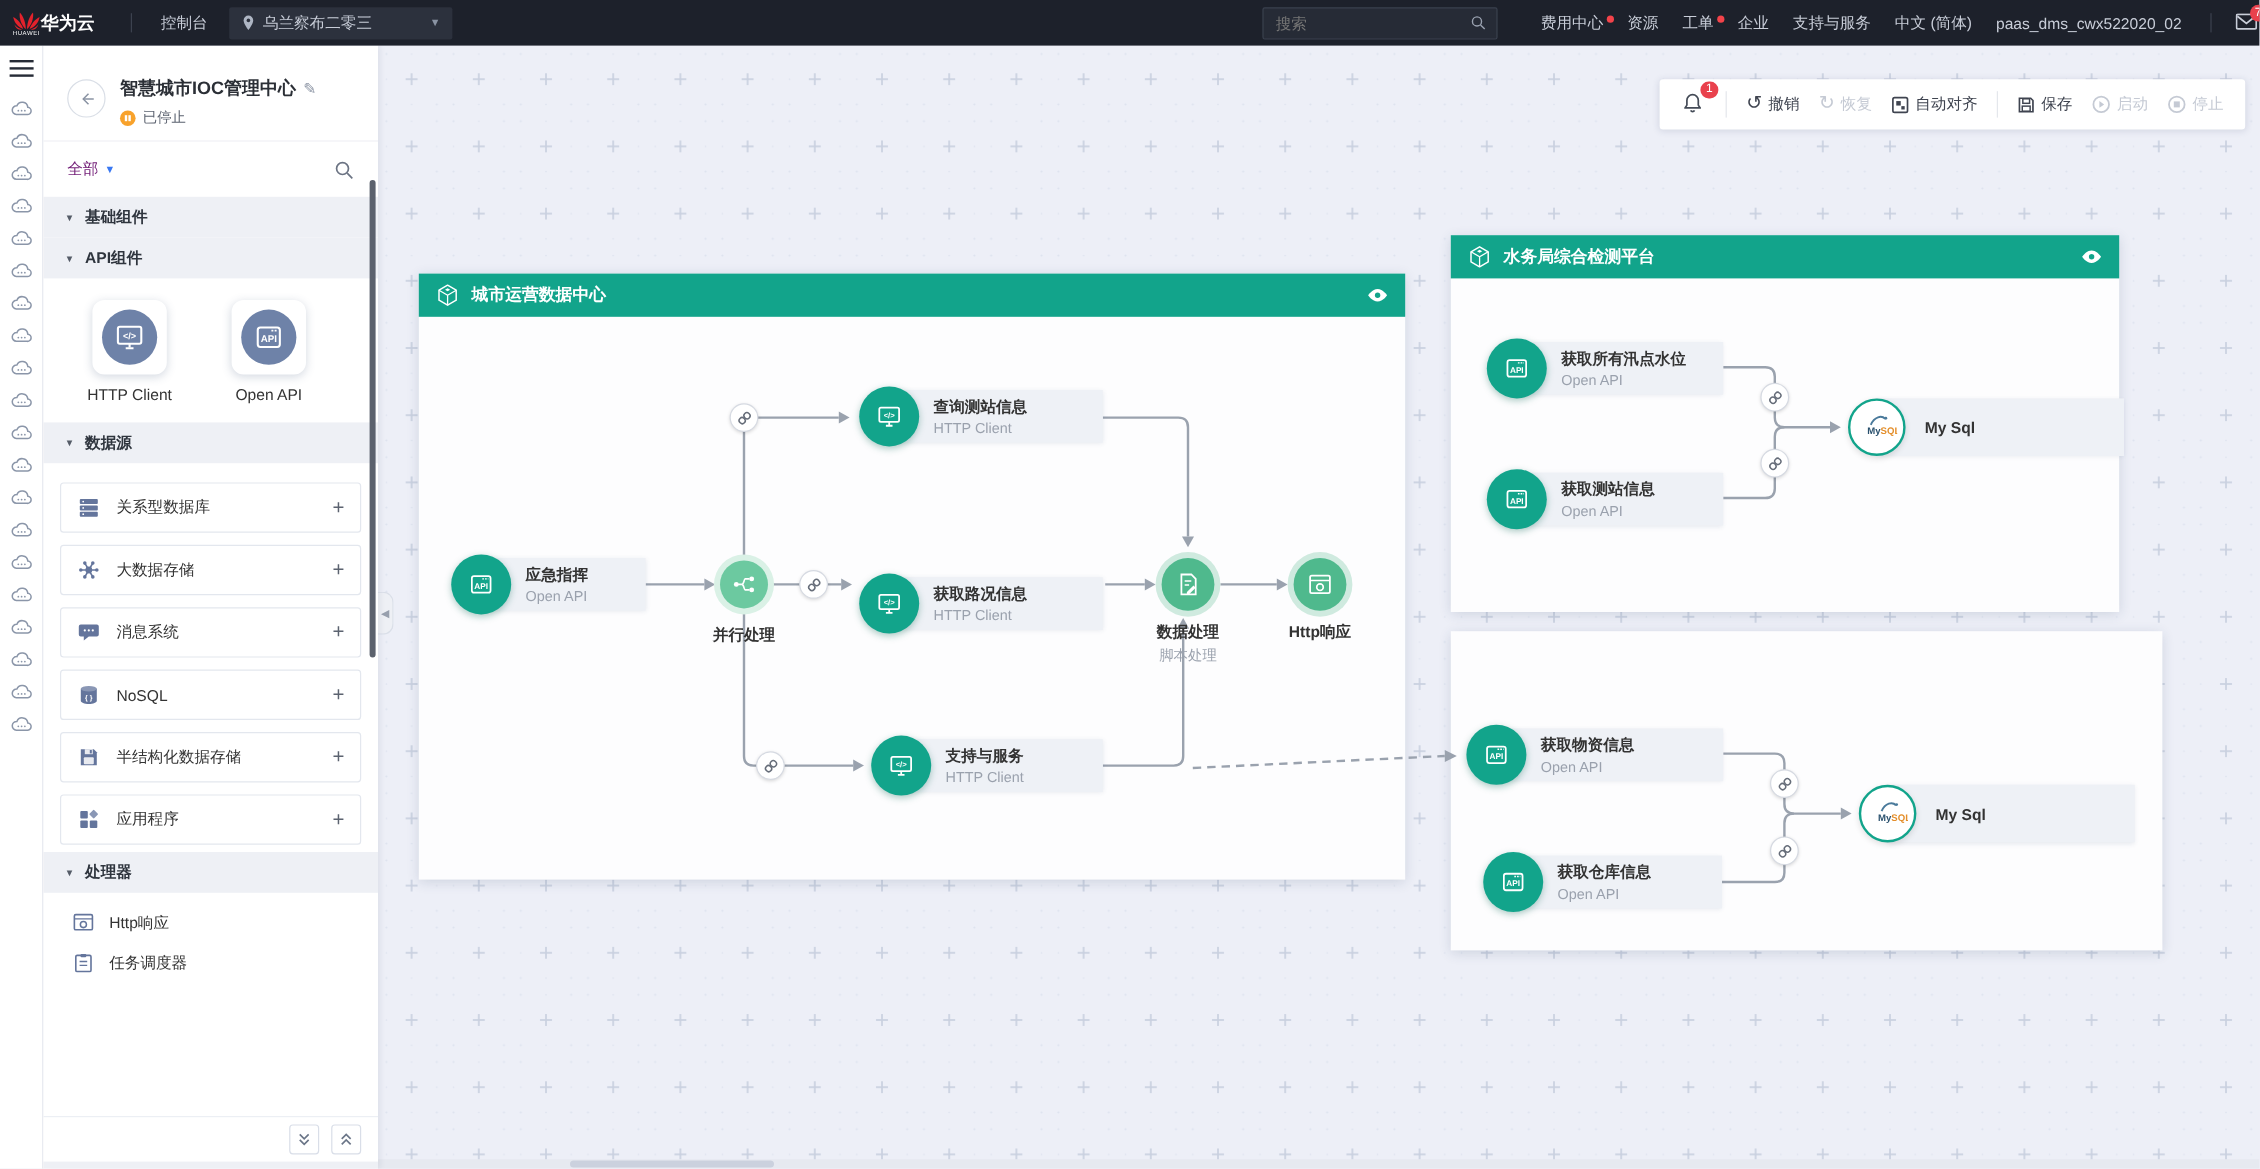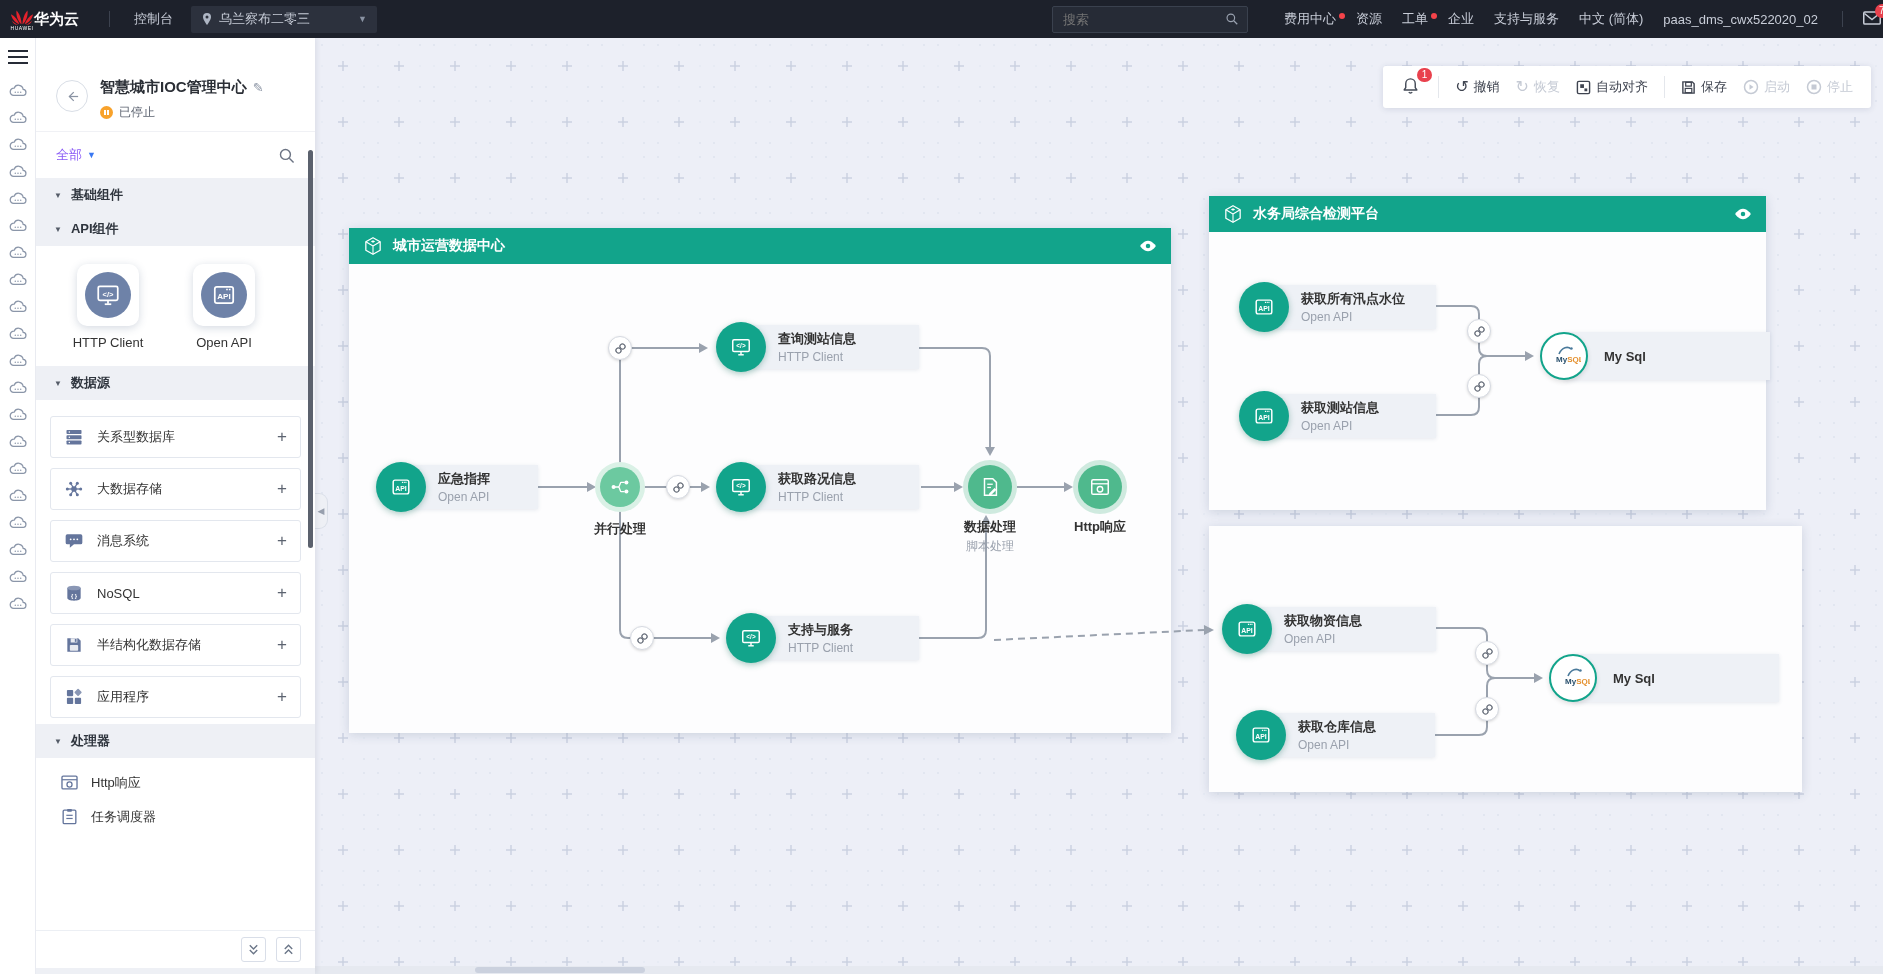--- a/index.html
+++ b/index.html
@@ -20,30 +20,30 @@
 .tb-search input{background:transparent;border:none;outline:none;color:#aab1bd;font-size:13px;flex:1;width:100px}
 .mailwrap{position:relative;margin:0 2px 0 6px;cursor:pointer}
 .mailbadge{position:absolute;top:-7px;right:-13px;background:#e9414d;color:#fff;font-size:10px;border-radius:8px;padding:1px 4px;line-height:1.2}
 
 .navrail{position:absolute;top:38px;left:0;width:36px;bottom:0;background:#fff;border-right:1px solid #e9ebf1;z-index:50;display:flex;flex-direction:column;align-items:center}
 .hamb{width:20px;height:14px;border-top:2px solid #262b36;border-bottom:2px solid #262b36;position:relative;margin:12px 0 18px}
 .hamb::after{content:"";position:absolute;left:0;right:0;top:4px;height:2px;background:#262b36}
 .navicons{display:flex;flex-direction:column;align-items:center;gap:11px}
 
 .panel{position:absolute;top:38px;left:36px;width:279px;bottom:0;background:#fff;z-index:40;box-shadow:2px 0 5px rgba(30,40,70,.08);overflow:hidden}
-.p-head{display:flex;align-items:flex-start;gap:12px;padding:40px 14px 10px 20px;border-bottom:1px solid #f0f1f5}
+.p-head{display:flex;align-items:flex-start;gap:12px;padding:26px 14px 10px 20px;border-bottom:1px solid #f0f1f5}
 .back-btn{width:32px;height:32px;border:1px solid #d9dee6;border-radius:50%;display:flex;align-items:center;justify-content:center;color:#8a93a3;cursor:pointer;flex:none;margin-top:2px}
 .p-title{font-size:15px;font-weight:bold;color:#2b2f36;white-space:nowrap}
 .pencil{color:#8a93a3;font-size:13px;margin-left:6px;cursor:pointer}
 .p-status{display:flex;align-items:center;gap:6px;margin-top:7px;font-size:12px;color:#5c6370}
 .pausedot{width:13px;height:13px;border-radius:50%;background:#f8a22b;position:relative;flex:none}
 .pausedot::before,.pausedot::after{content:"";position:absolute;top:4px;width:2px;height:5px;background:#fff}
 .pausedot::before{left:4px}.pausedot::after{left:7px}
 .p-filter{display:flex;align-items:center;padding:14px 20px;font-size:13px}
-.p-filter .all{color:#8b5cf6;cursor:pointer}
+.p-filter .all{color:#701a75;cursor:pointer}
 .p-filter .fcaret{color:#3978f2;font-size:9px;margin-left:5px}
 .band{height:34px;background:#eef0f5;display:flex;align-items:center;padding:0 18px;gap:9px;font-size:13px;color:#2f353e;font-weight:600}
 .band .tri{font-size:8px;color:#555c68}
 .basic-item{width:110px;margin:16px 0 14px 28px;display:flex;flex-direction:column;align-items:center;gap:8px;font-size:13px;color:#333;cursor:grab}
 .comp-row{display:flex;gap:24px;padding:18px 0 16px 26px}
 .comp{display:flex;flex-direction:column;align-items:center;width:92px;font-size:13px;color:#333;cursor:grab}
 .comp-card{width:62px;height:62px;background:#fff;border-radius:10px;box-shadow:0 2px 8px rgba(60,80,120,.22);display:flex;align-items:center;justify-content:center;margin-bottom:9px}
 .comp-circ{width:46px;height:46px;border-radius:50%;background:#6e82a8;display:flex;align-items:center;justify-content:center}
 .ds-list{padding:6px 0}
 .ds-row{margin:10px 14px 0 14px;height:42px;border:1px solid #e3e7ee;border-radius:3px;display:flex;align-items:center;padding:0 13px;gap:13px;cursor:grab;background:#fff}
@@ -714,21 +714,21 @@
       <div class="ncirc">
           <svg width="22" height="22" viewBox="0 0 24 24">
             <rect x="3" y="4" width="18" height="13" rx="1.5" fill="none" stroke="#fff" stroke-width="1.6"></rect>
             <line x1="9" y1="20.5" x2="15" y2="20.5" stroke="#fff" stroke-width="1.6"></line>
             <line x1="12" y1="17" x2="12" y2="20" stroke="#fff" stroke-width="1.6"></line>
             <text x="12" y="13.4" font-size="7" fill="#fff" text-anchor="middle" font-weight="bold">&lt;/&gt;</text>
           </svg>
         </div>
     </div>
 
-    <div class="ncard" style="left:367px;top:234px;width:203px">
+    <div class="ncard" style="left:367px;top:250px;width:203px">
       <div class="nlabel">
           <div class="nt">获取路况信息</div>
           <div class="ns">HTTP Client</div>
         </div>
       <div class="ncirc">
           <svg width="22" height="22" viewBox="0 0 24 24">
             <rect x="3" y="4" width="18" height="13" rx="1.5" fill="none" stroke="#fff" stroke-width="1.6"></rect>
             <line x1="9" y1="20.5" x2="15" y2="20.5" stroke="#fff" stroke-width="1.6"></line>
             <line x1="12" y1="17" x2="12" y2="20" stroke="#fff" stroke-width="1.6"></line>
             <text x="12" y="13.4" font-size="7" fill="#fff" text-anchor="middle" font-weight="bold">&lt;/&gt;</text>

